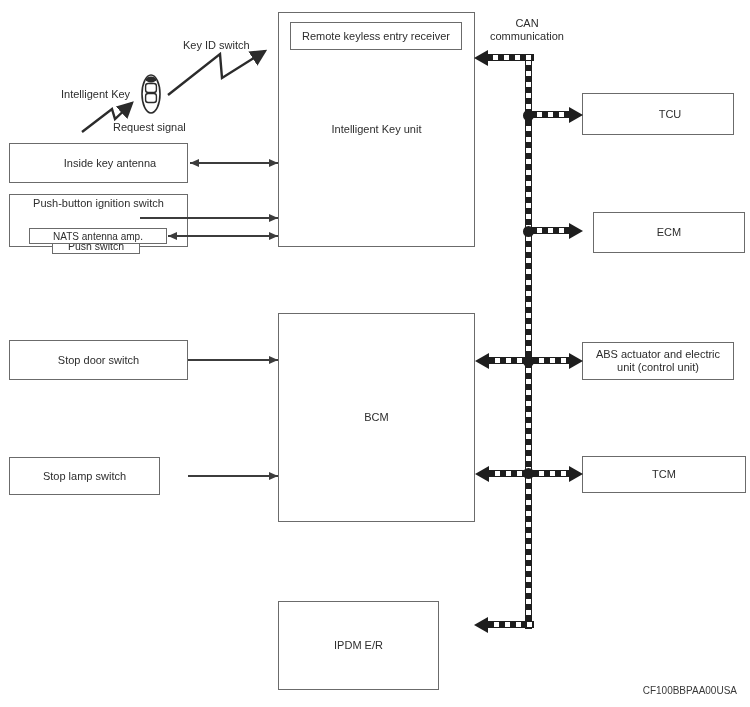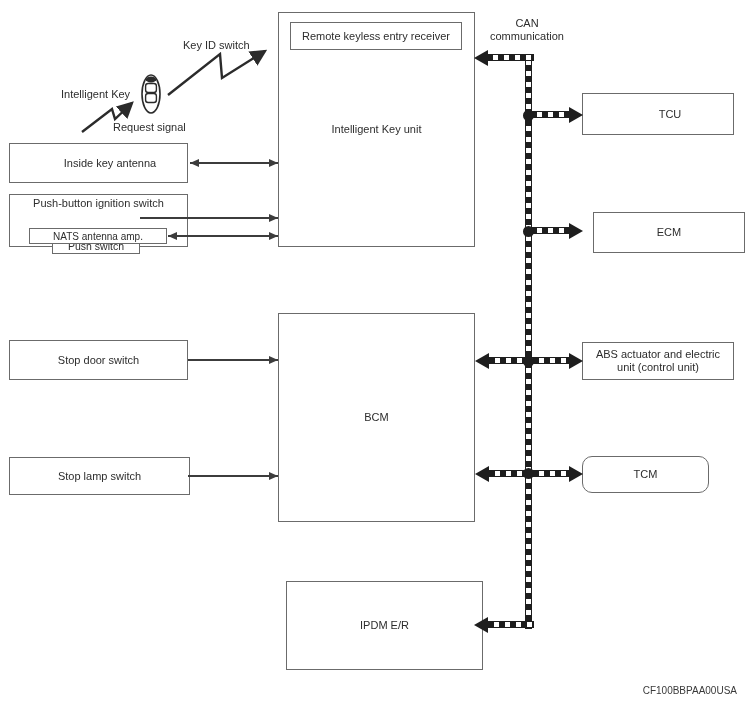--- a/index.html
+++ b/index.html
@@ -143,48 +143,48 @@
     <span>Push switch</span>
   </div>
   <div class="box" style="left:29px; top:228px; width:138px; height:16px; font-size:10px;">
     <span>NATS antenna amp.</span>
   </div>
 
   <div class="box" style="left:9px; top:340px; width:179px; height:40px;">
     <span>Stop door switch</span>
   </div>
 
-  <div class="box" style="left:9px; top:457px; width:181px; height:38px;">
+  <div class="box" style="left:9px; top:457px; width:151px; height:38px;">
     <span>Stop lamp switch</span>
   </div>
 
   <div class="box" style="left:278px; top:313px; width:197px; height:209px;">
     <span>BCM</span>
   </div>
 
-  <div class="box" style="left:278px; top:581px; width:197px; height:89px;margin-left:8px;">
+  <div class="box" style="left:278px; top:601px; width:161px; height:89px;">
     <span>IPDM E/R</span>
   </div>
 
   <div class="box" style="left:582px; top:93px; width:152px; height:42px;padding-left:24px;">
     <span>TCU</span>
   </div>
 
   <div class="box" style="left:582px; top:212px; width:152px; height:41px;margin-left:11px;">
     <span>ECM</span>
   </div>
 
   <div class="box" style="left:582px; top:342px; width:152px; height:38px;">
     <span>
       <span style="display:block;">ABS actuator and electric</span>
       <span style="display:block;">unit (control unit)</span>
     </span>
   </div>
 
-  <div class="box" style="left:582px; top:456px; width:127px; height:37px;border-radius:10px;">
+  <div class="box" style="left:582px; top:456px; width:164px; height:37px;">
     <span>TCM</span>
   </div>
 
   <div class="tline" style="left:190px; top:162px; width:88px;">
     <span class="ah ah-l"></span>
     <span class="ah ah-r"></span>
   </div>
   <div class="tline" style="left:140px; top:217px; width:138px;">
     <span class="ah ah-r"></span>
   </div>

